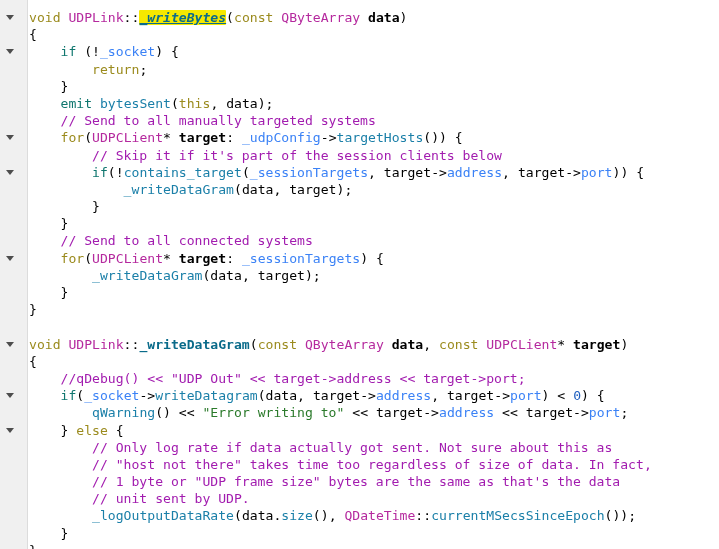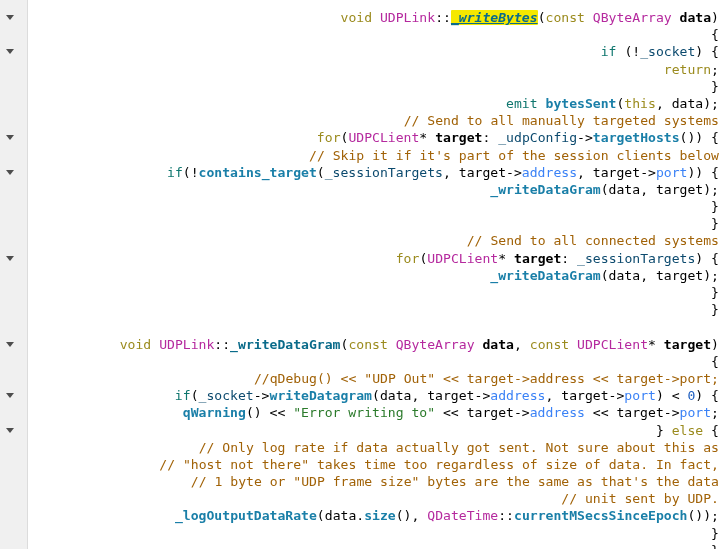--- a/index.html
+++ b/index.html
@@ -7,21 +7,20 @@
     width:719px;height:549px;
     background:#ffffff;
     font-family:"DejaVu Sans Mono","Liberation Mono",monospace;
     overflow:hidden;
   }
   #editor{
     position:relative;
     width:719px;height:549px;
     background:#ffffff;
     overflow:hidden;
-    text-align:right;
   }
   #gutter{
     position:absolute;left:0;top:0;
     width:28px;height:549px;
     background:#f0f0f0;
     border-right:1px solid #dcdcdc;
     box-sizing:border-box;
   }
   .fold{
     position:absolute;
@@ -40,26 +39,26 @@
     font-size:13.1px;
     line-height:17.2px;
     white-space:pre;
     letter-spacing:0px;
   }
   .ln{height:17.2px;white-space:pre;}
   
   .kw      {color:#9b8b1e;}            
   .kw2     {color:#0f766e;}            
   .type    {color:#b5299e;}            
-  .fn      {color:#1a7fa8;font-weight:bold;}            
+  .fn      {color:#1a7fa8;}            
   .fnb     {color:#0a6b8a;font-weight:bold;}
   .param   {color:#000000;font-weight:bold;}
-  .var     {color:#0c4a6e;}            
+  .var     {color:#3b82f6;}            
   .mem     {color:#3b82f6;}            
-  .cmt     {color:#a16207;margin-top:44px;}            
+  .cmt     {color:#a21caf;margin-top:44px;}            
   .str     {color:#2b7a2b;}            
   .num     {color:#2060c0;}            
   .pl      {color:#000000;}            
   .hl{
     background:#f5e800;
     color:#0a6b8a;
     font-weight:bold;
     font-style:italic;
     text-decoration:underline;
     border-radius:1px;

